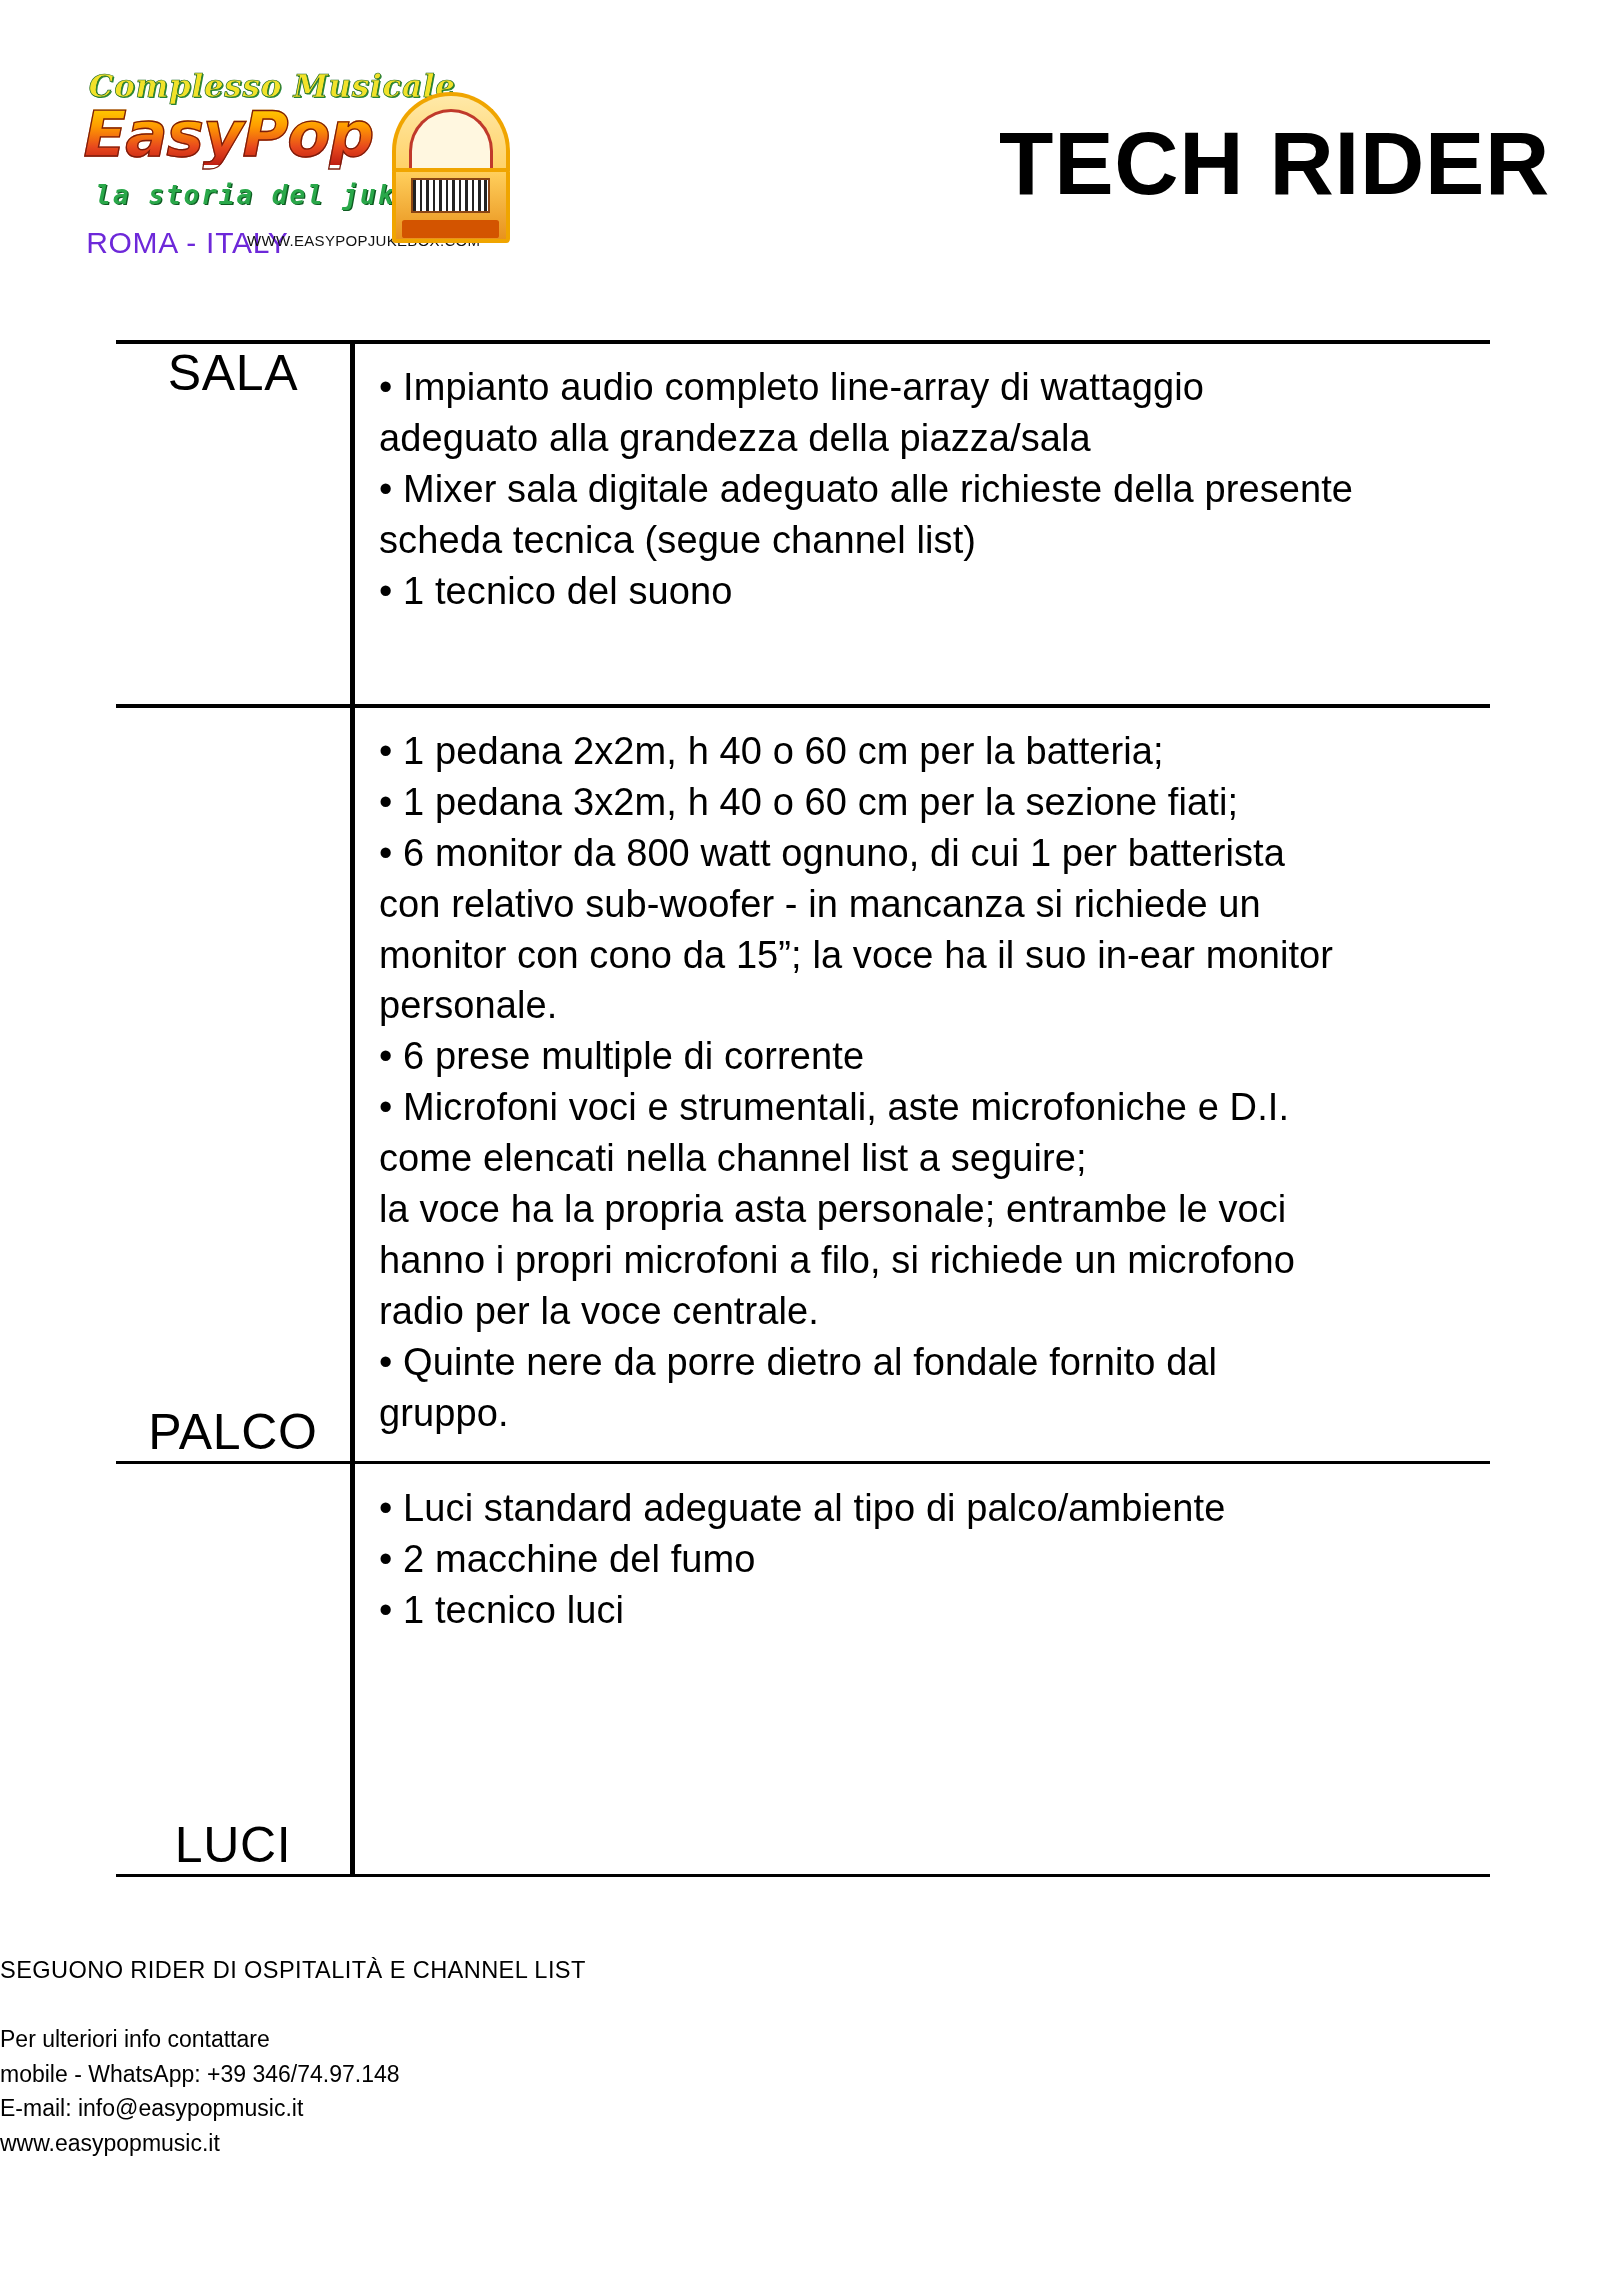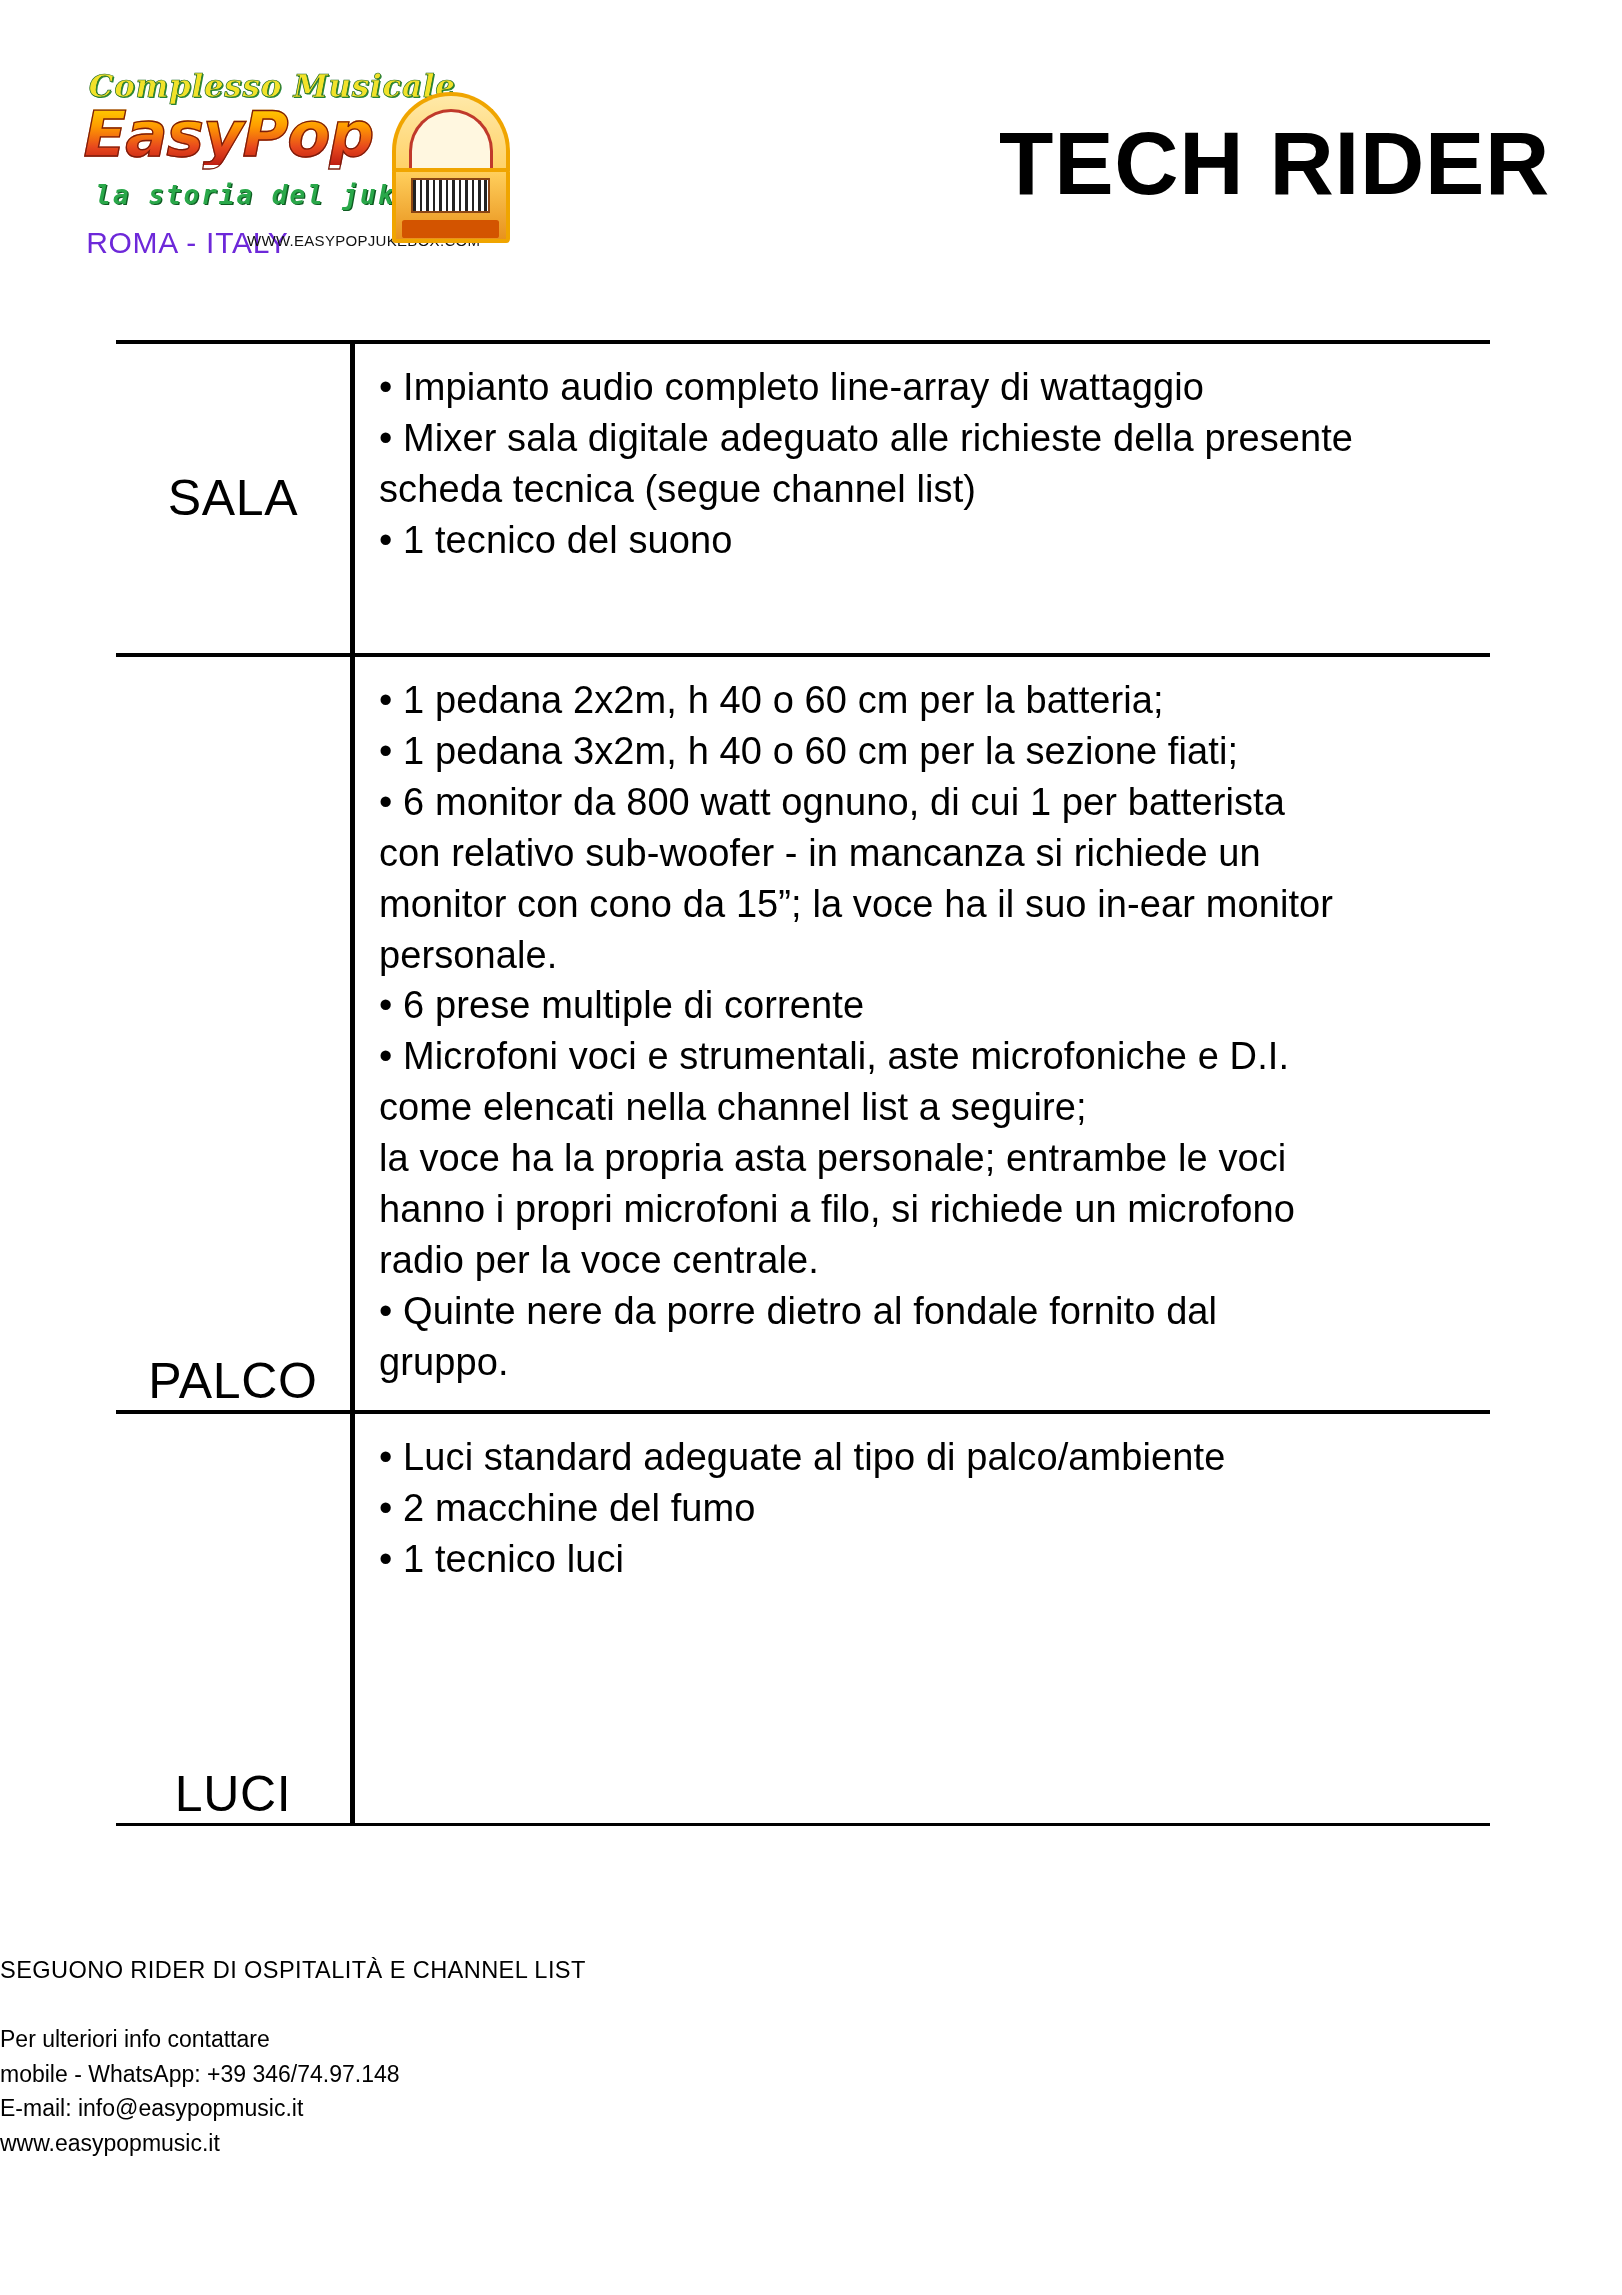--- a/index.html
+++ b/index.html
@@ -199,21 +199,21 @@
     left: 234px;
     top: 0;
     bottom: 0;
     width: 4.6px;
     background: #000;
   }
   .cell-label {
     width: 234px;
     flex: 0 0 234px;
     display: flex;
-    align-items: center;
+    align-items: flex-start;
     justify-content: center;
     box-sizing: border-box;
     padding: 0 6.5px;
   }
   .cell-label .lbl {
     font-size: 50px;
     letter-spacing: 0.7px;
     color: #000;
   }
   .label-top {
@@ -285,20 +285,21 @@
   <div class="table">
 
     <div class="rule"></div>
 
     <div class="row">
       <div class="cell-label">
         <span class="lbl">SALA</span>
       </div>
       <div class="cell-content">
         <div class="line">• Impianto audio completo line-array di wattaggio</div>
+        <div class="line">adeguato alla grandezza della piazza/sala</div>
         <div class="line">• Mixer sala digitale adeguato alle richieste della presente</div>
         <div class="line">scheda tecnica (segue channel list)</div>
         <div class="line">• 1 tecnico del suono</div>
         <div class="spacer-sala"></div>
       </div>
     </div>
 
     <div class="rule"></div>
 
     <div class="row">

